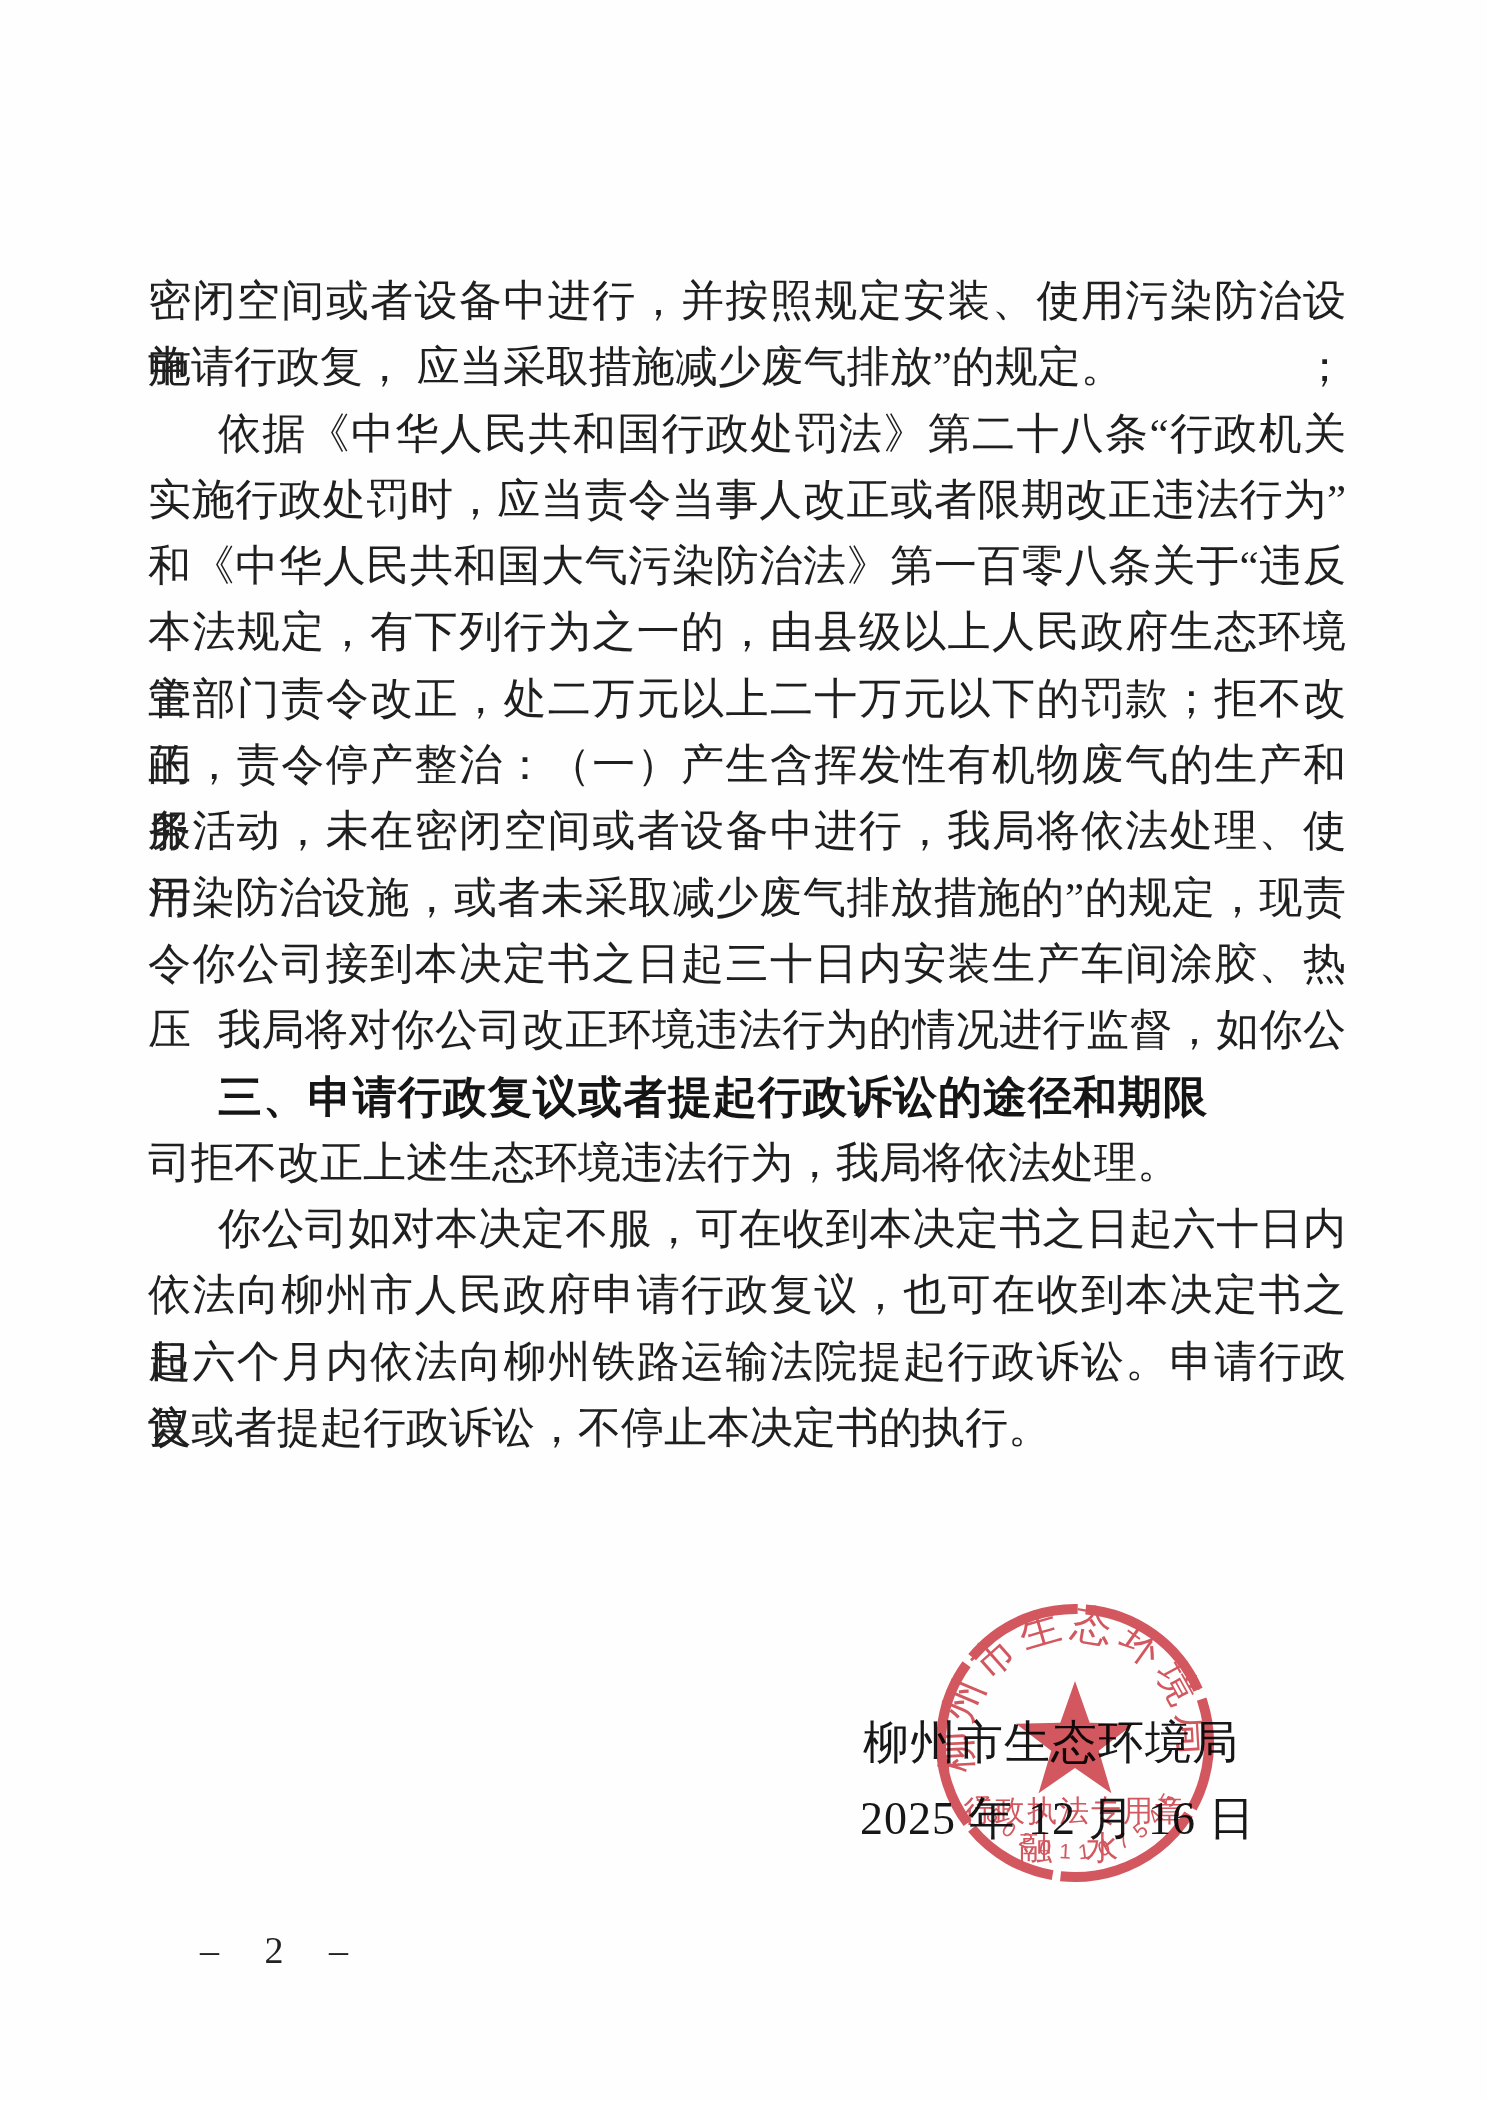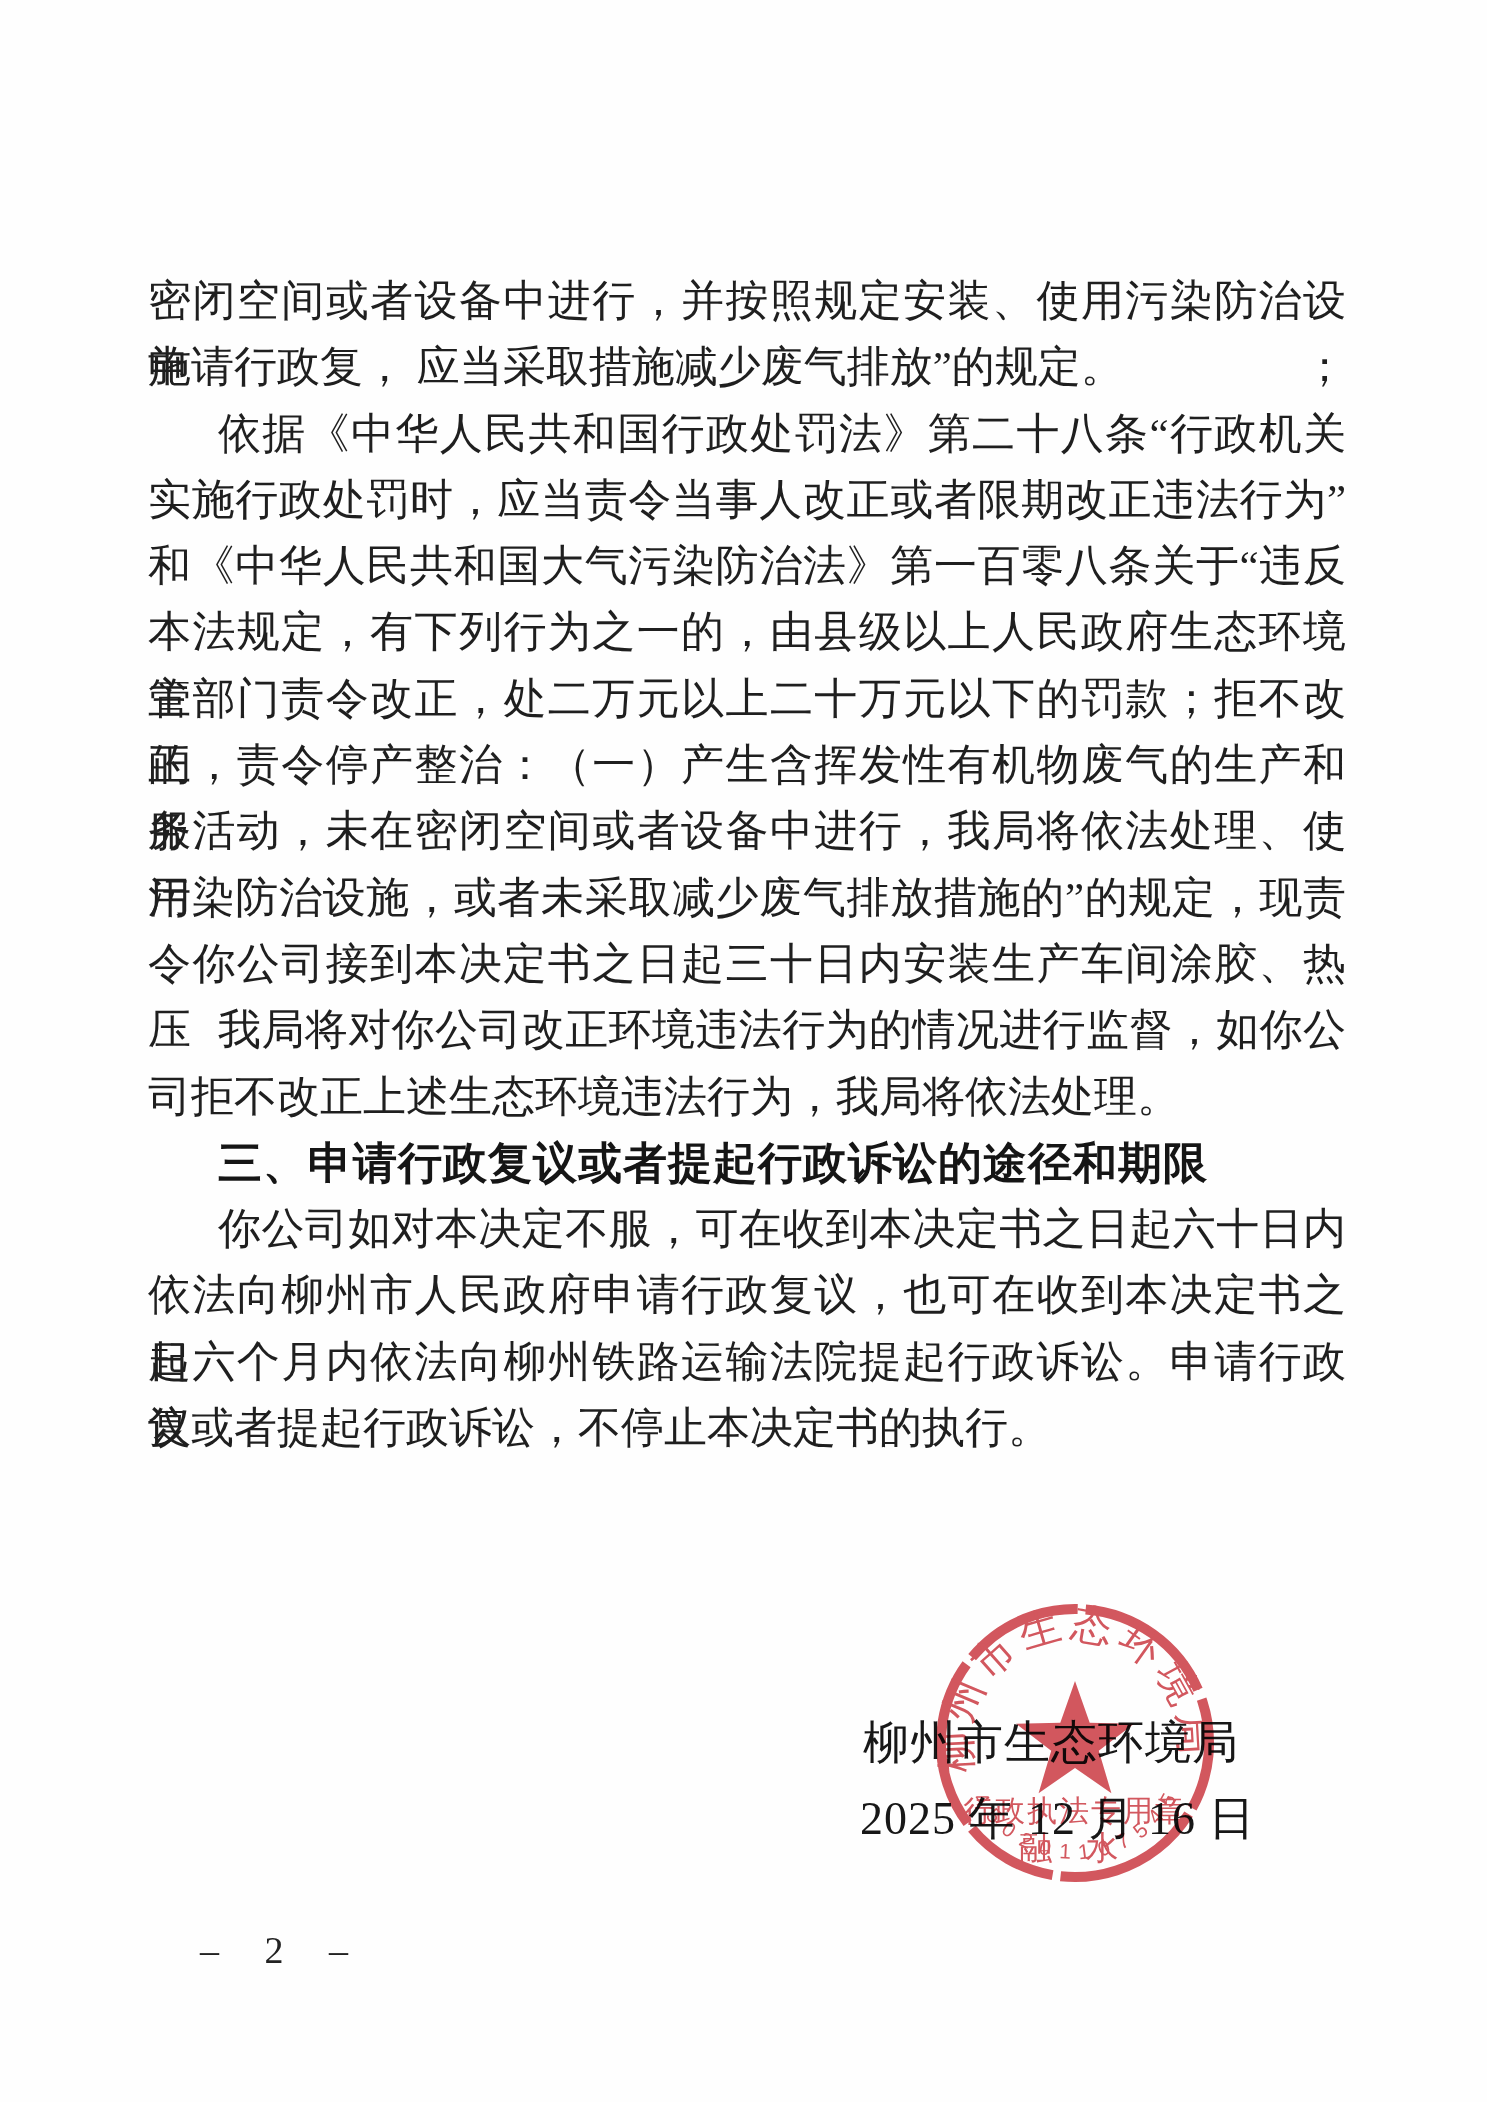--- a/index.html
+++ b/index.html
@@ -50,22 +50,22 @@
     <div class="line j ind">依据《中华人民共和国行政处罚法》第二十八条“行政机关</div>
     <div class="line j">实施行政处罚时，应当责令当事人改正或者限期改正违法行为”</div>
     <div class="line j">和《中华人民共和国大气污染防治法》第一百零八条关于“违反</div>
     <div class="line j">本法规定，有下列行为之一的，由县级以上人民政府生态环境主</div>
     <div class="line j">管部门责令改正，处二万元以上二十万元以下的罚款；拒不改正</div>
     <div class="line j">的，责令停产整治：（一）产生含挥发性有机物废气的生产和服</div>
     <div class="line j">务活动，未在密闭空间或者设备中进行，我局将依法处理、使用</div>
     <div class="line j">污染防治设施，或者未采取减少废气排放措施的”的规定，现责</div>
     <div class="line j">令你公司接到本决定书之日起三十日内安装生产车间涂胶、热压</div>
     <div class="line j ind">我局将对你公司改正环境违法行为的情况进行监督，如你公</div>
+    <div class="line h ind">三、申请行政复议或者提起行政诉讼的途径和期限</div>
     <div class="line">司拒不改正上述生态环境违法行为，我局将依法处理。</div>
-    <div class="line h ind">三、申请行政复议或者提起行政诉讼的途径和期限</div>
     <div class="line j ind">你公司如对本决定不服，可在收到本决定书之日起六十日内</div>
     <div class="line j">依法向柳州市人民政府申请行政复议，也可在收到本决定书之日</div>
     <div class="line j">起六个月内依法向柳州铁路运输法院提起行政诉讼。申请行政复</div>
     <div class="line">议或者提起行政诉讼，不停止本决定书的执行。</div>
   </div>
 
   <svg class="stamp" viewBox="0 0 300 300" xmlns="http://www.w3.org/2000/svg">
     <defs>
       <path id="arcTop" d="M 54.8,194.4 A 105,105 0 1 1 245.2,194.4" fill="none"></path>
       <path id="arcBottom" d="M 41,189.7 A 116,116 0 0 0 259,189.7" fill="none"></path>

